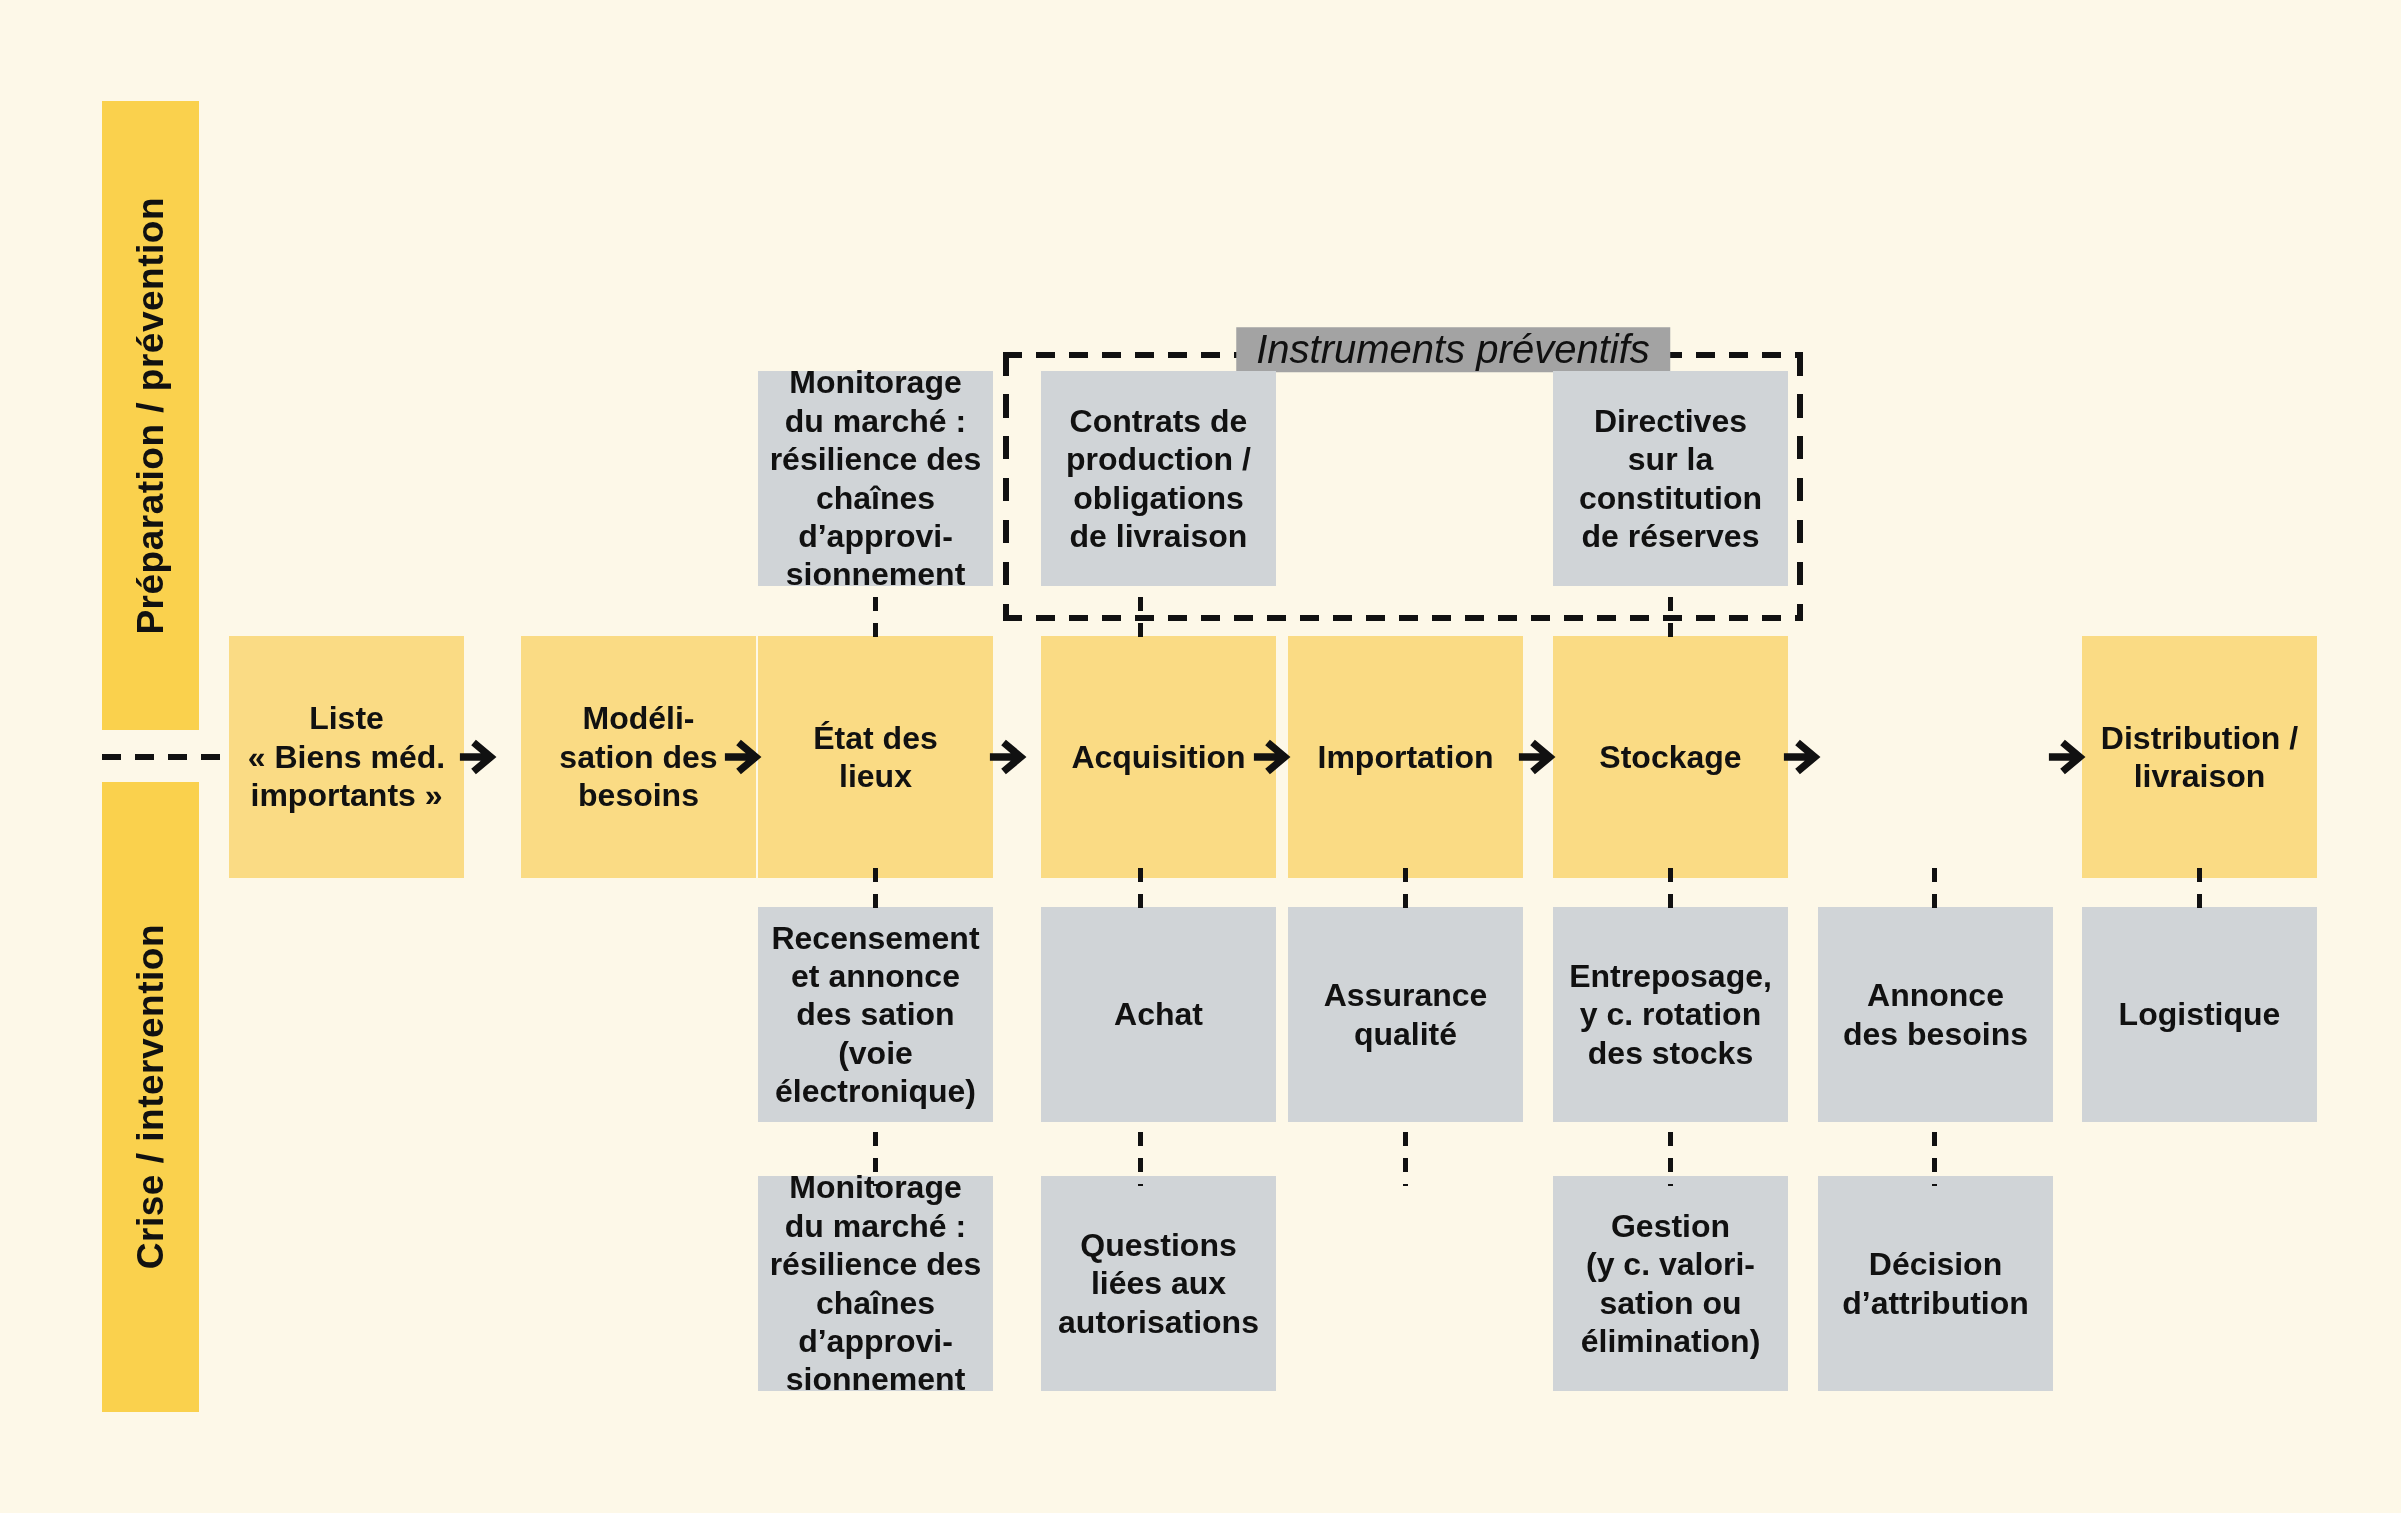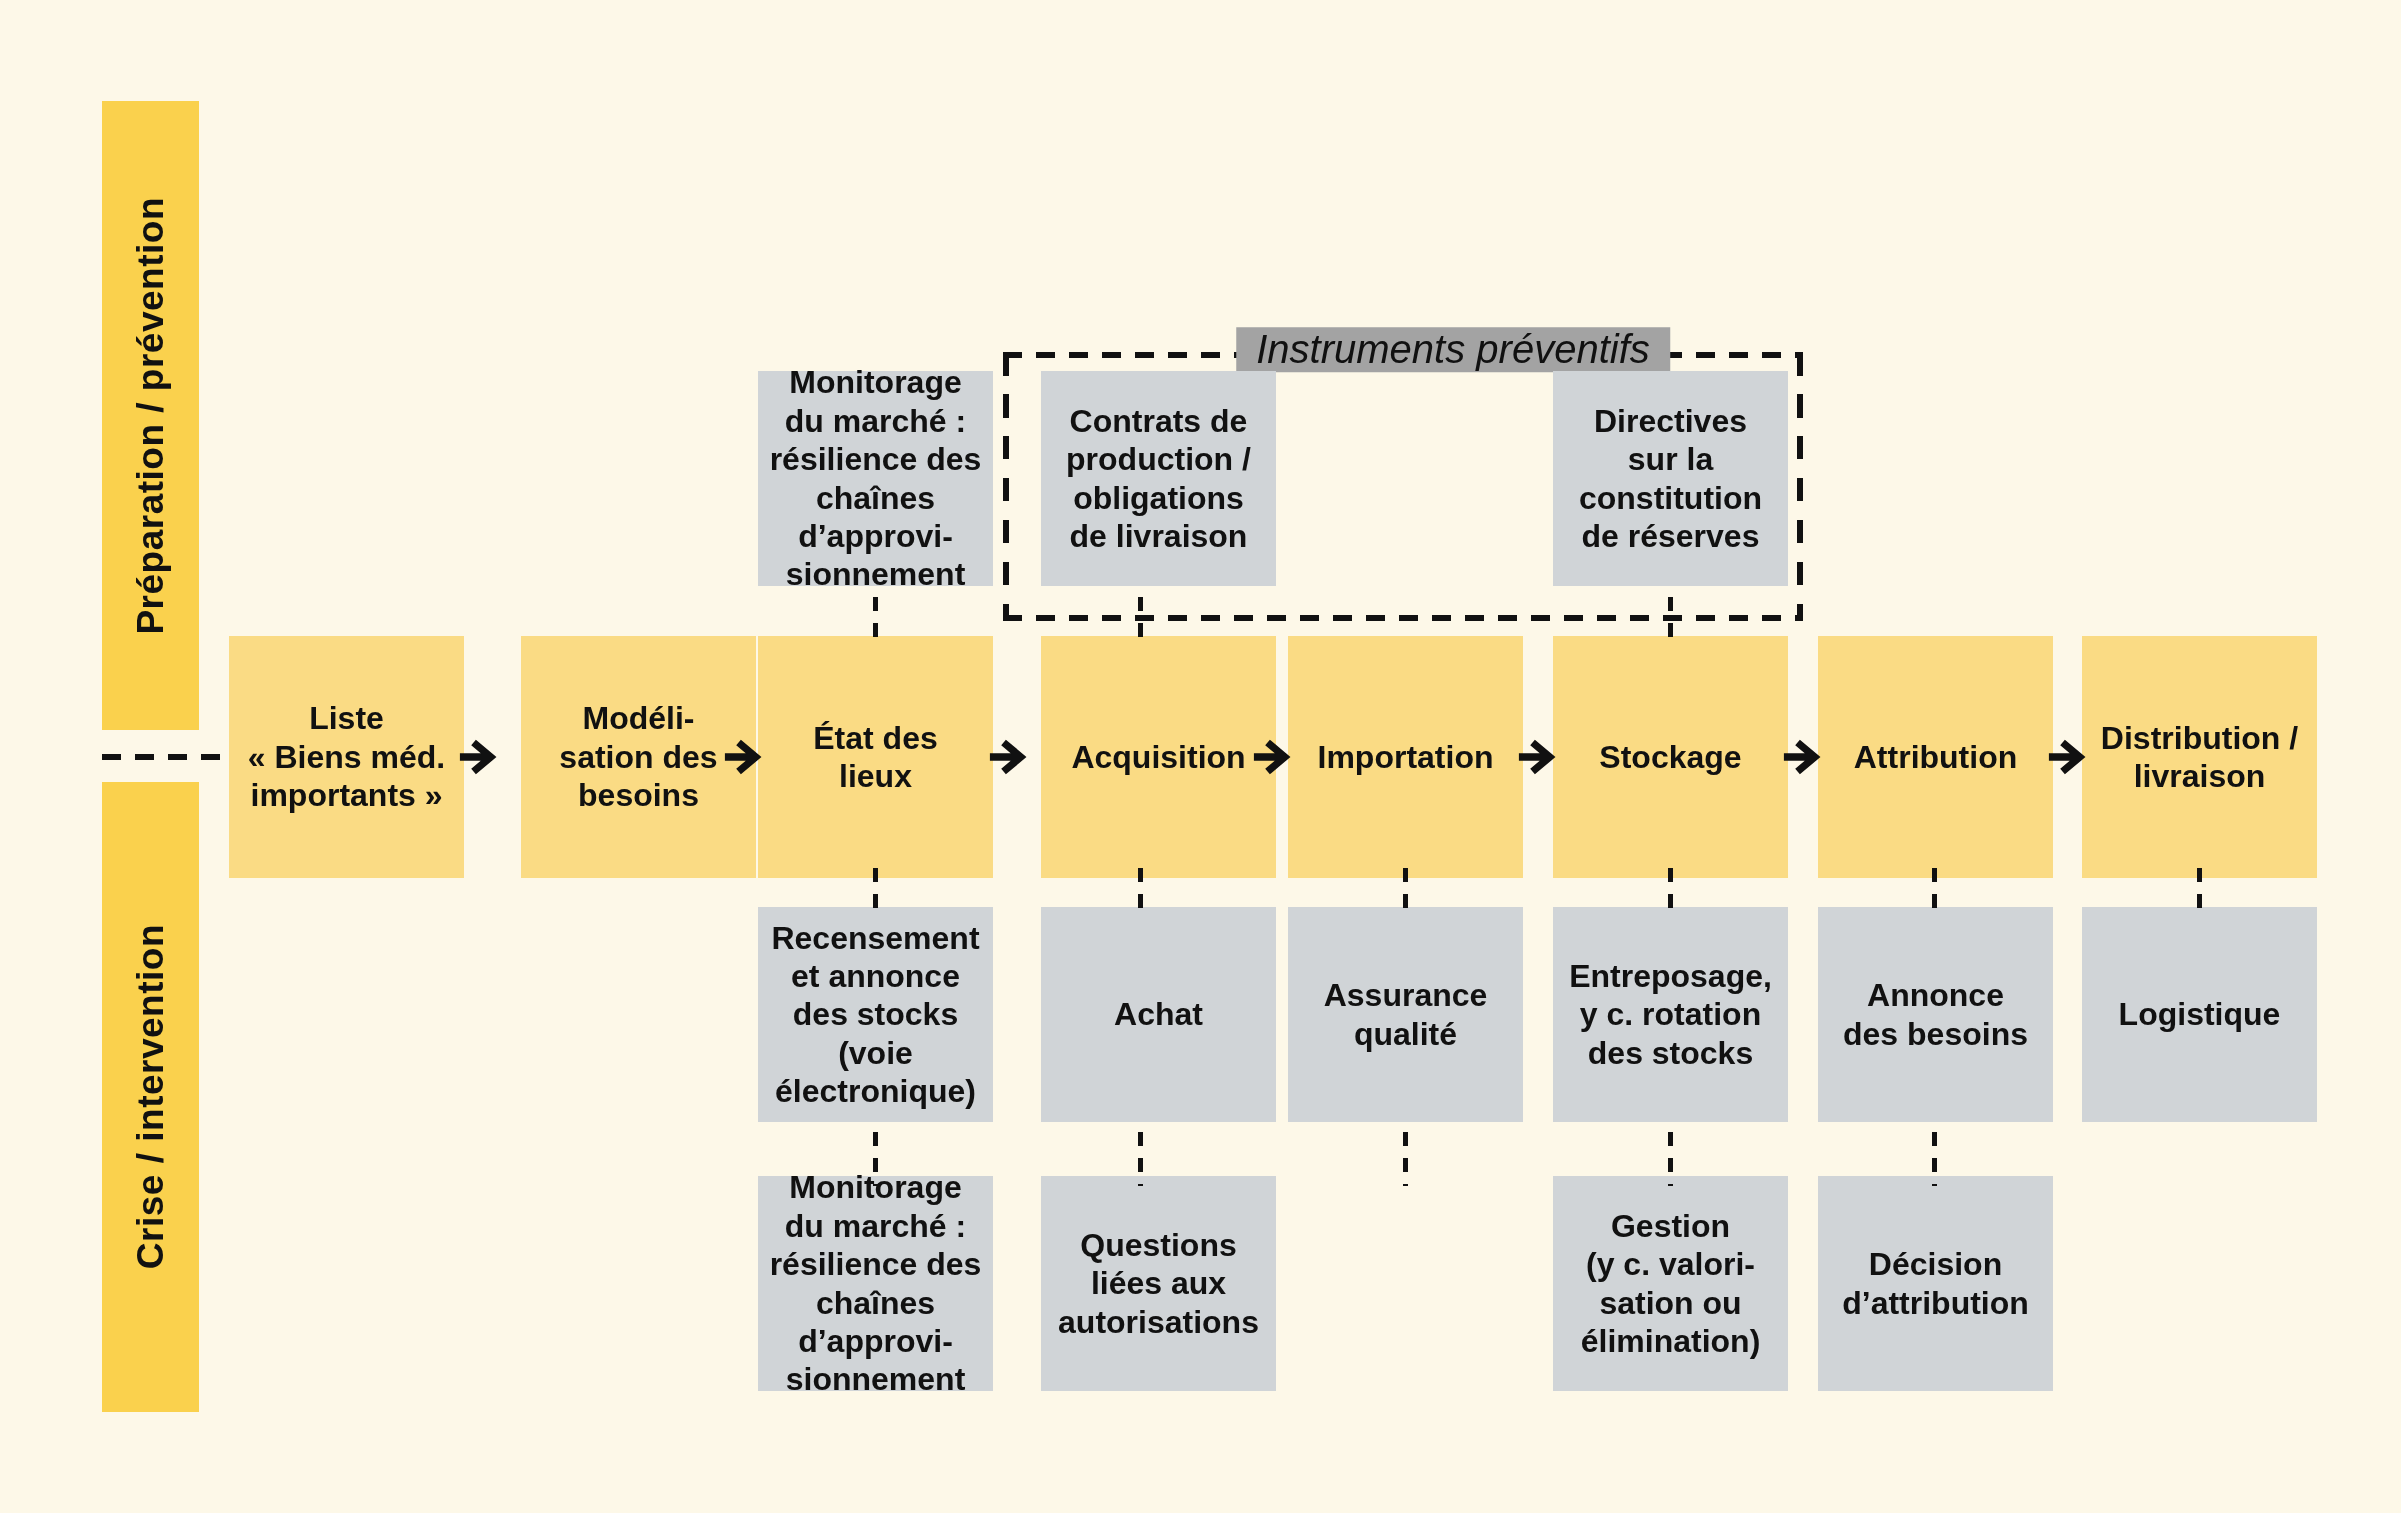--- a/index.html
+++ b/index.html
@@ -173,23 +173,20 @@
   </div>
   <div class="box yellow c4">
     <span class="label">Acquisition</span>
   </div>
   <div class="box yellow c5">
     <span class="label">Importation</span>
   </div>
   <div class="box yellow c6">
     <span class="label">Stockage</span>
   </div>
-  <div class="box yellow c7">
-    <span class="label">Attribution</span>
-  </div>
   <div class="box yellow c8">
     <span class="label">Distribution /
 livraison</span>
   </div>
 
   <span class="arrow a1"><svg width="42" height="40" viewBox="0 0 46 44">
         <path d="M2 22 H30 M17 6 L36 22 L17 38" stroke="#111" stroke-width="8" fill="none"></path>
       </svg></span>
   <span class="arrow a2"><svg width="42" height="40" viewBox="0 0 46 44">
         <path d="M2 22 H30 M17 6 L36 22 L17 38" stroke="#111" stroke-width="8" fill="none"></path>
@@ -206,21 +203,21 @@
   <span class="arrow a6"><svg width="42" height="40" viewBox="0 0 46 44">
         <path d="M2 22 H30 M17 6 L36 22 L17 38" stroke="#111" stroke-width="8" fill="none"></path>
       </svg></span>
   <span class="arrow a7"><svg width="42" height="40" viewBox="0 0 46 44">
         <path d="M2 22 H30 M17 6 L36 22 L17 38" stroke="#111" stroke-width="8" fill="none"></path>
       </svg></span>
 
   <div class="box gray row-c1 c3">
     <span class="label">Recensement
 et annonce
-des stocks
+des sation
 (voie
 électronique)</span>
   </div>
   <div class="box gray row-c1 c4">
     <span class="label">Achat</span>
   </div>
   <div class="box gray row-c1 c5">
     <span class="label">Assurance
 qualité</span>
   </div>

